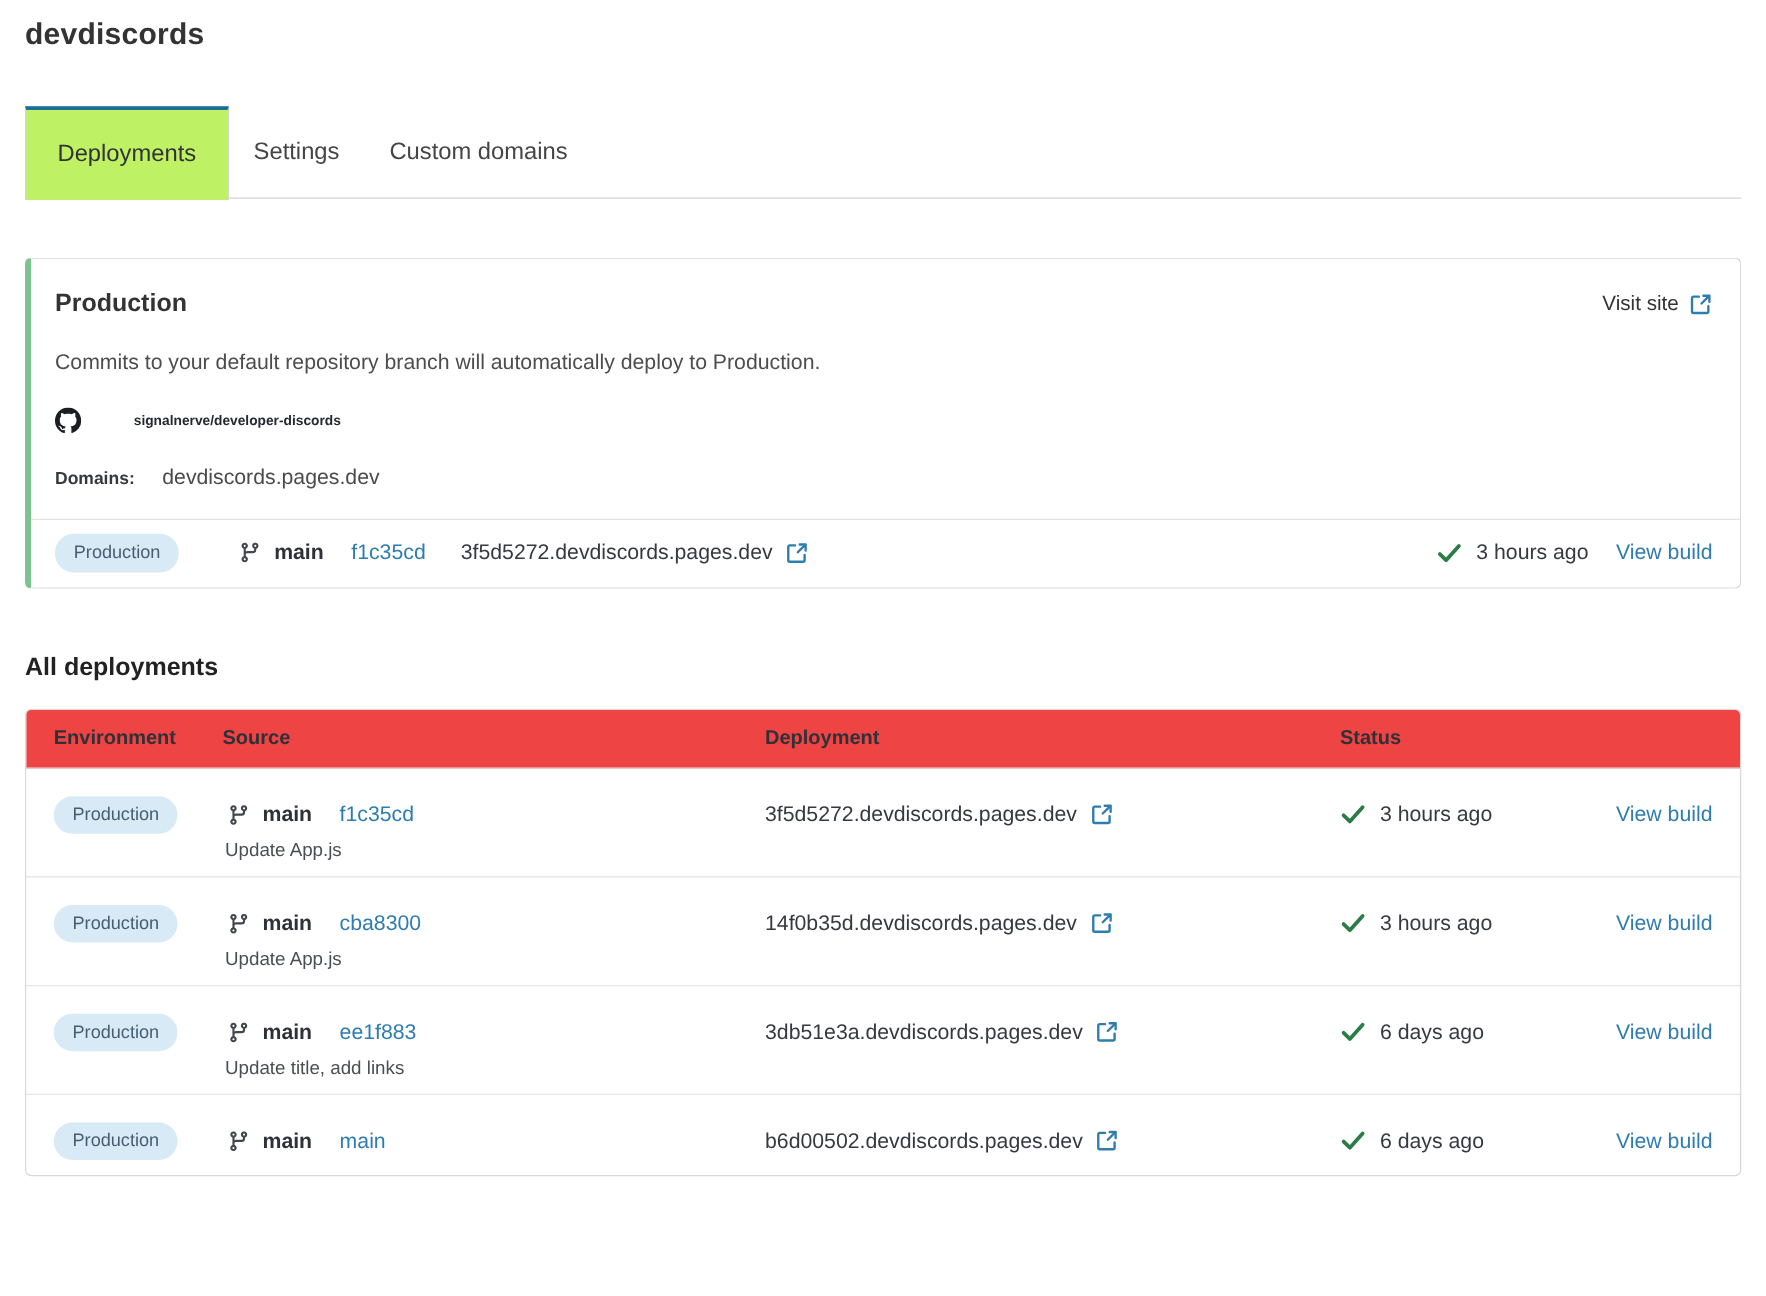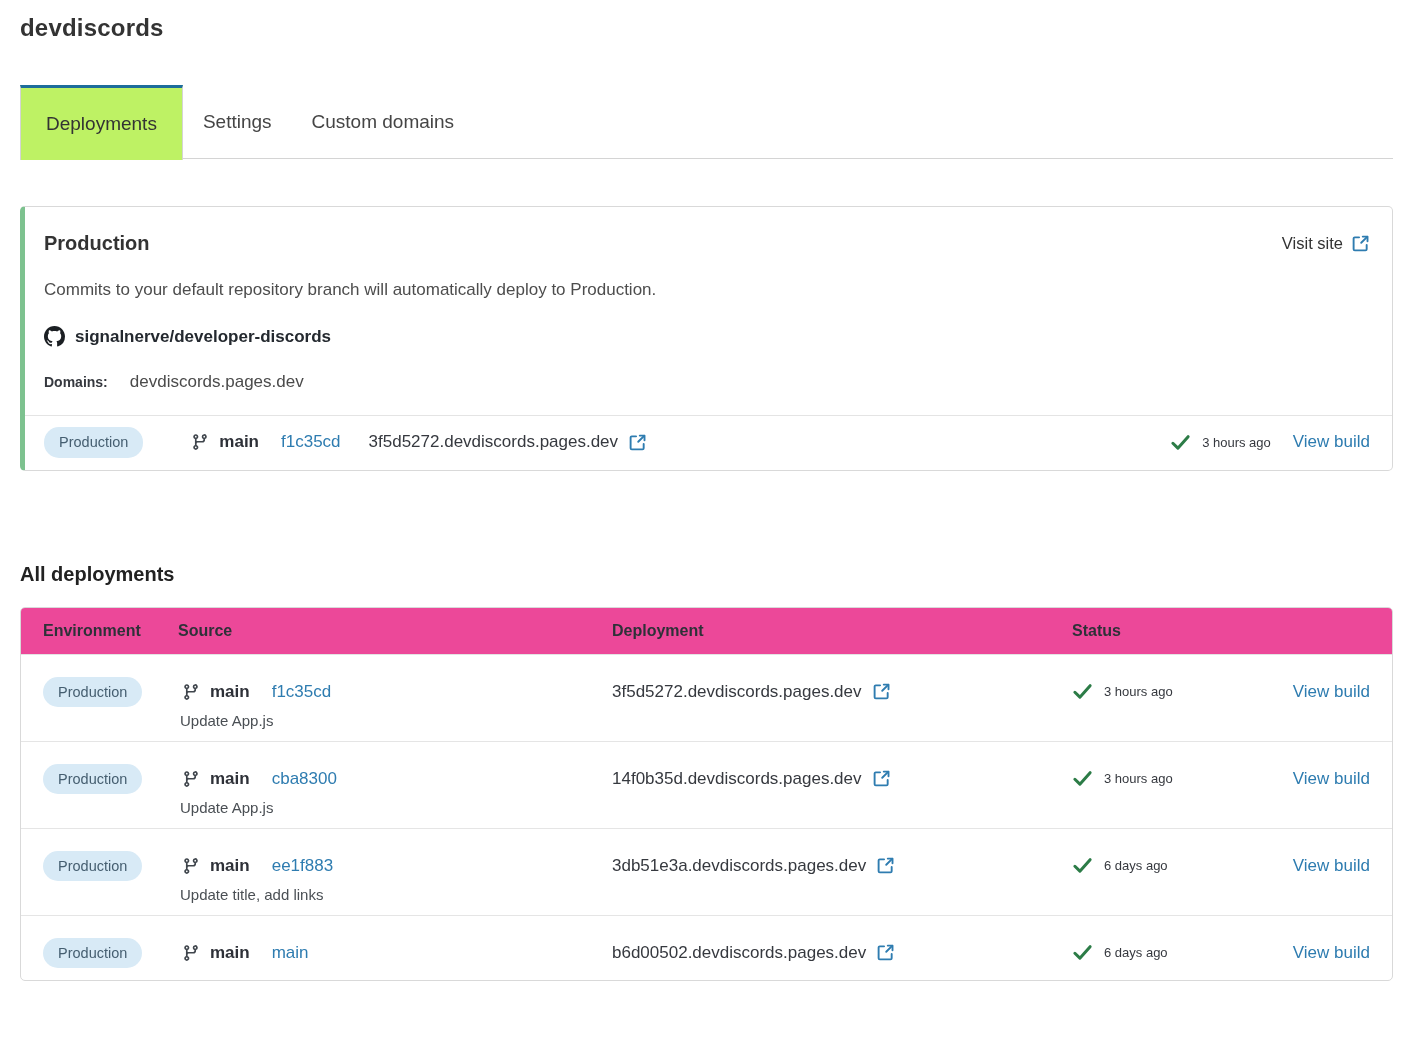--- a/index.html
+++ b/index.html
@@ -39,21 +39,21 @@
     border-left: 5px solid #7dc28f;
     border-radius: 5px;
     background: #fff;
   }
   .prod-body { padding: 25px 22px 0 19px; }
   .prod-head { display: flex; justify-content: space-between; align-items: center; }
   .prod-title { font-size: 20px; font-weight: 600; color: #333; }
   .visit-site { display: inline-flex; align-items: center; gap: 8px; font-size: 16.5px; font-weight: 500; color: #333; text-decoration: none; cursor: pointer; text-align: right; }
   .prod-desc { margin-top: 25px; font-size: 17px; color: #4d4d4d; }
   .repo-row { margin-top: 26px; display: flex; align-items: center; gap: 10px; }
-  .repo-name { font-size: 17px; font-weight: 700; color: #24292f; }
+  .repo-name { font-size: 11px; font-weight: 700; color: #24292f; margin-left: 32px; }
   .domains-row { margin-top: 25px; display: flex; align-items: center; margin-bottom: 23px; }
   .domains-label { font-size: 14px; font-weight: 700; color: #36393f; }
   .domains-value { font-size: 17px; color: #4b4b4b; margin-left: 22px; }
 
   .prod-deploy-row {
     border-top: 1px solid #e4e4e4;
     padding: 11px 22px 12px 19px;
     display: flex; align-items: center;
   }
 
@@ -62,40 +62,40 @@
     display: inline-block;
     background: #d8eaf6; color: #455e70;
     font-size: 14.5px; line-height: 1;
     padding: 8px 15px; border-radius: 15px;
     white-space: nowrap;
   }
   .branch { display: inline-flex; align-items: center; gap: 10px; }
   .branch-label { font-size: 17px; font-weight: 700; color: #2e3138; }
   .link { color: #2e7cb0; text-decoration: none; cursor: pointer; font-size: 17px; }
   .dep-url { display: inline-flex; align-items: center; gap: 10px; font-size: 17px; color: #36393f; }
-  .status { display: inline-flex; align-items: center; gap: 11px; font-size: 13px; color: #36393f; }
+  .status { display: inline-flex; align-items: center; gap: 11px; font-size: 17px; color: #36393f; }
   .icon { display: inline-flex; align-items: center; justify-content: center; }
   .ext-ic { color: #2e7cb0; }
 
   .prod-deploy-row .branch { margin-left: 48px; }
   .prod-deploy-row .commit { margin-left: 22px; }
   .prod-deploy-row .dep-url { margin-left: 28px; }
   .prod-deploy-row .right { margin-left: auto; display: flex; align-items: center; gap: 22px; }
 
   
-  .section-title { margin-top: 92px; font-size: 20px; font-weight: 700; color: #222; }
+  .section-title { margin-top: 52px; font-size: 20px; font-weight: 700; color: #222; }
   .table-card {
     margin-top: 21px;
     border: 1px solid #d9d9d9;
     border-radius: 5px;
     overflow: hidden;
     background: #fff;
   }
   .tgrid { display: grid; grid-template-columns: 135px 434px 460px 219px 1fr; align-items: start; padding: 0 22px; }
-  .thead { background: #ec4899; border-bottom: 1px solid #e3e3e3; align-items: center; height: 47px; }
+  .thead { background: #ef4444; border-bottom: 1px solid #e3e3e3; align-items: center; height: 47px; }
   .thead .th { font-size: 16px; font-weight: 600; color: #2e3138; }
   .trow { padding-top: 22px; padding-bottom: 12px; }
   .trow + .trow { border-top: 1px solid #e5e5e5; }
   .cell-line { display: flex; align-items: center; min-height: 30px; }
   .src-line { gap: 0; }
   .src-line .branch { margin-left: 4px; }
   .src-line .commit { margin-left: 22px; }
   .commit-msg { font-size: 15px; color: #4a4f54; margin-top: 5px; margin-left: 2px; }
   .view-cell { text-align: right; }
   .view-cell .link { line-height: 30px; }

